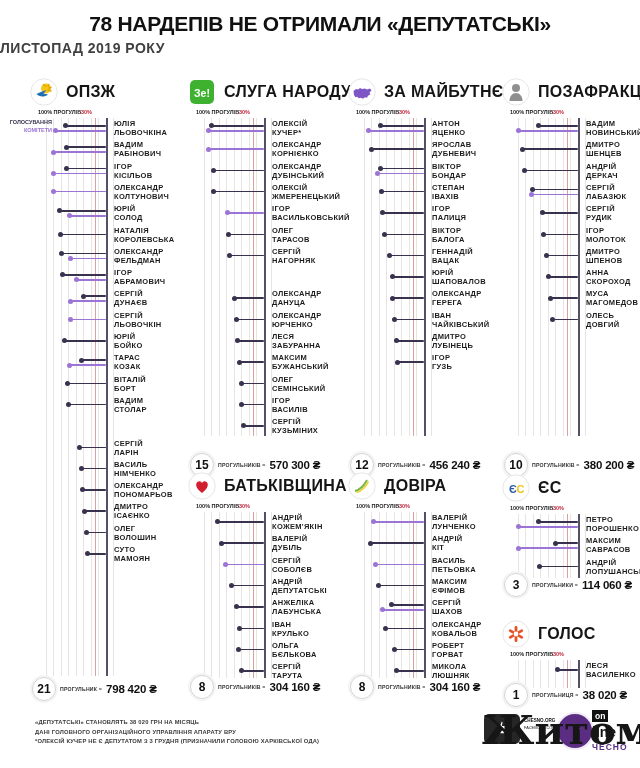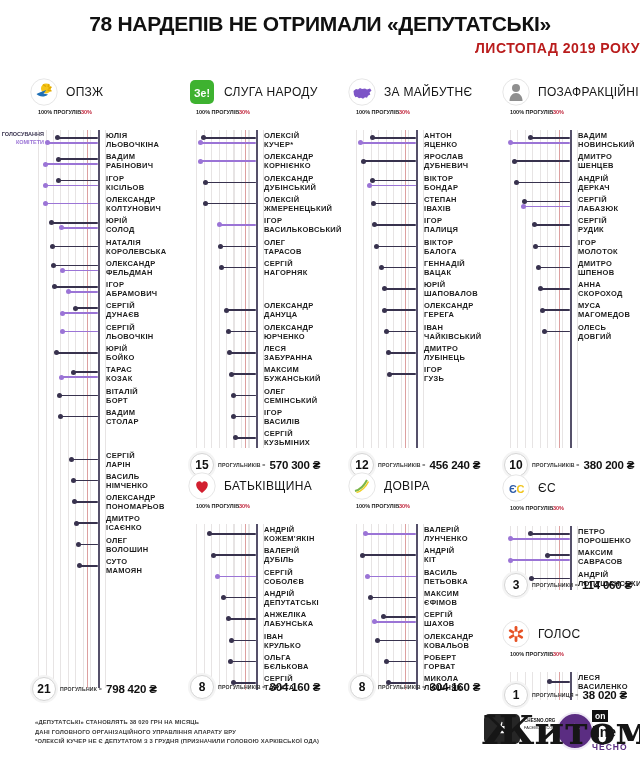--- a/index.html
+++ b/index.html
@@ -2,41 +2,41 @@
 <html><head>
 <meta charset="utf-8">
 <style>
   html,body{margin:0;padding:0;}
   body{width:640px;height:768px;position:relative;background:#fff;overflow:hidden;
        font-family:"Liberation Sans",sans-serif;-webkit-font-smoothing:antialiased;}
   .abs{position:absolute;}
   
   #title{top:12px;left:0;width:640px;text-align:center;font-size:21px;font-weight:bold;
          color:#111;letter-spacing:-0.3px;}
-  #subtitle{top:40px;left:0;width:640px;text-align:right;font-size:14px;font-weight:bold;
-         color:#b91c1c;letter-spacing:0.5px;}
+  #subtitle{top:40px;left:0;width:640px;text-align:left;font-size:14px;font-weight:bold;
+         color:#404040;letter-spacing:0.5px;}
   
   .group{position:absolute;width:160px;}
   .g0{left:30px;top:78px;}
   .g1{left:188px;top:78px;}
   .g2{left:348px;top:78px;}
   .g3{left:502px;top:78px;}
   .g4{left:188px;top:472px;}
   .g5{left:348px;top:472px;}
   .g6{left:502px;top:474px;}
   .g7{left:502px;top:620px;}
   .hdr{position:absolute;top:0;left:0;display:flex;align-items:center;gap:8px;height:28px;}
   .gicon{width:28px;height:28px;display:inline-block;flex:0 0 28px;}
   .gicon svg{width:28px;height:28px;display:block;}
-  .gname{font-size:12px;font-weight:normal;color:#151515;letter-spacing:0.3px;white-space:nowrap;}
+  .gname{font-size:16px;font-weight:bold;color:#151515;letter-spacing:0.3px;white-space:nowrap;}
   .scale{position:absolute;top:31px;left:8px;width:60px;height:8px;font-size:5.5px;font-weight:bold;}
   .scale .sl{position:absolute;left:0;top:0;color:#222;white-space:nowrap;}
   .scale .sr{position:absolute;left:43px;top:0;color:#c0263c;}
-  .grid{position:absolute;top:40px;left:8px;width:68px;overflow:visible;
-        background-image:repeating-linear-gradient(90deg,#e7e4e4 0,#e7e4e4 1px,transparent 1px,transparent 7.5px);margin-top:12px;}
+  .grid{position:absolute;top:40px;left:16px;width:68px;overflow:visible;
+        background-image:repeating-linear-gradient(90deg,#e7e4e4 0,#e7e4e4 1px,transparent 1px,transparent 7.5px);}
   .redline{position:absolute;left:49px;top:0;width:1px;height:100%;background:#dda0a0;}
   .baseline{position:absolute;left:60px;top:0;width:1.5px;height:100%;background:#55506a;}
   .g0 .grid{height:558px;} .g1 .grid,.g2 .grid,.g3 .grid{height:318px;}
   .g4 .grid,.g5 .grid{height:166px;} .g6 .grid{height:64px;} .g7 .grid{height:28px;}
   .row{position:absolute;left:0;width:152px;height:20px;}
   .bar{position:absolute;height:1.6px;border-radius:1px;}
   .bar.v{background:#38324e;}
   .bar.c{background:#9b74d6;}
   .dot{position:absolute;left:-2px;top:-1.8px;width:5px;height:5px;border-radius:50%;background:inherit;}
   .mname{position:absolute;left:68px;top:1px;font-size:7.5px;font-weight:bold;line-height:9px;

